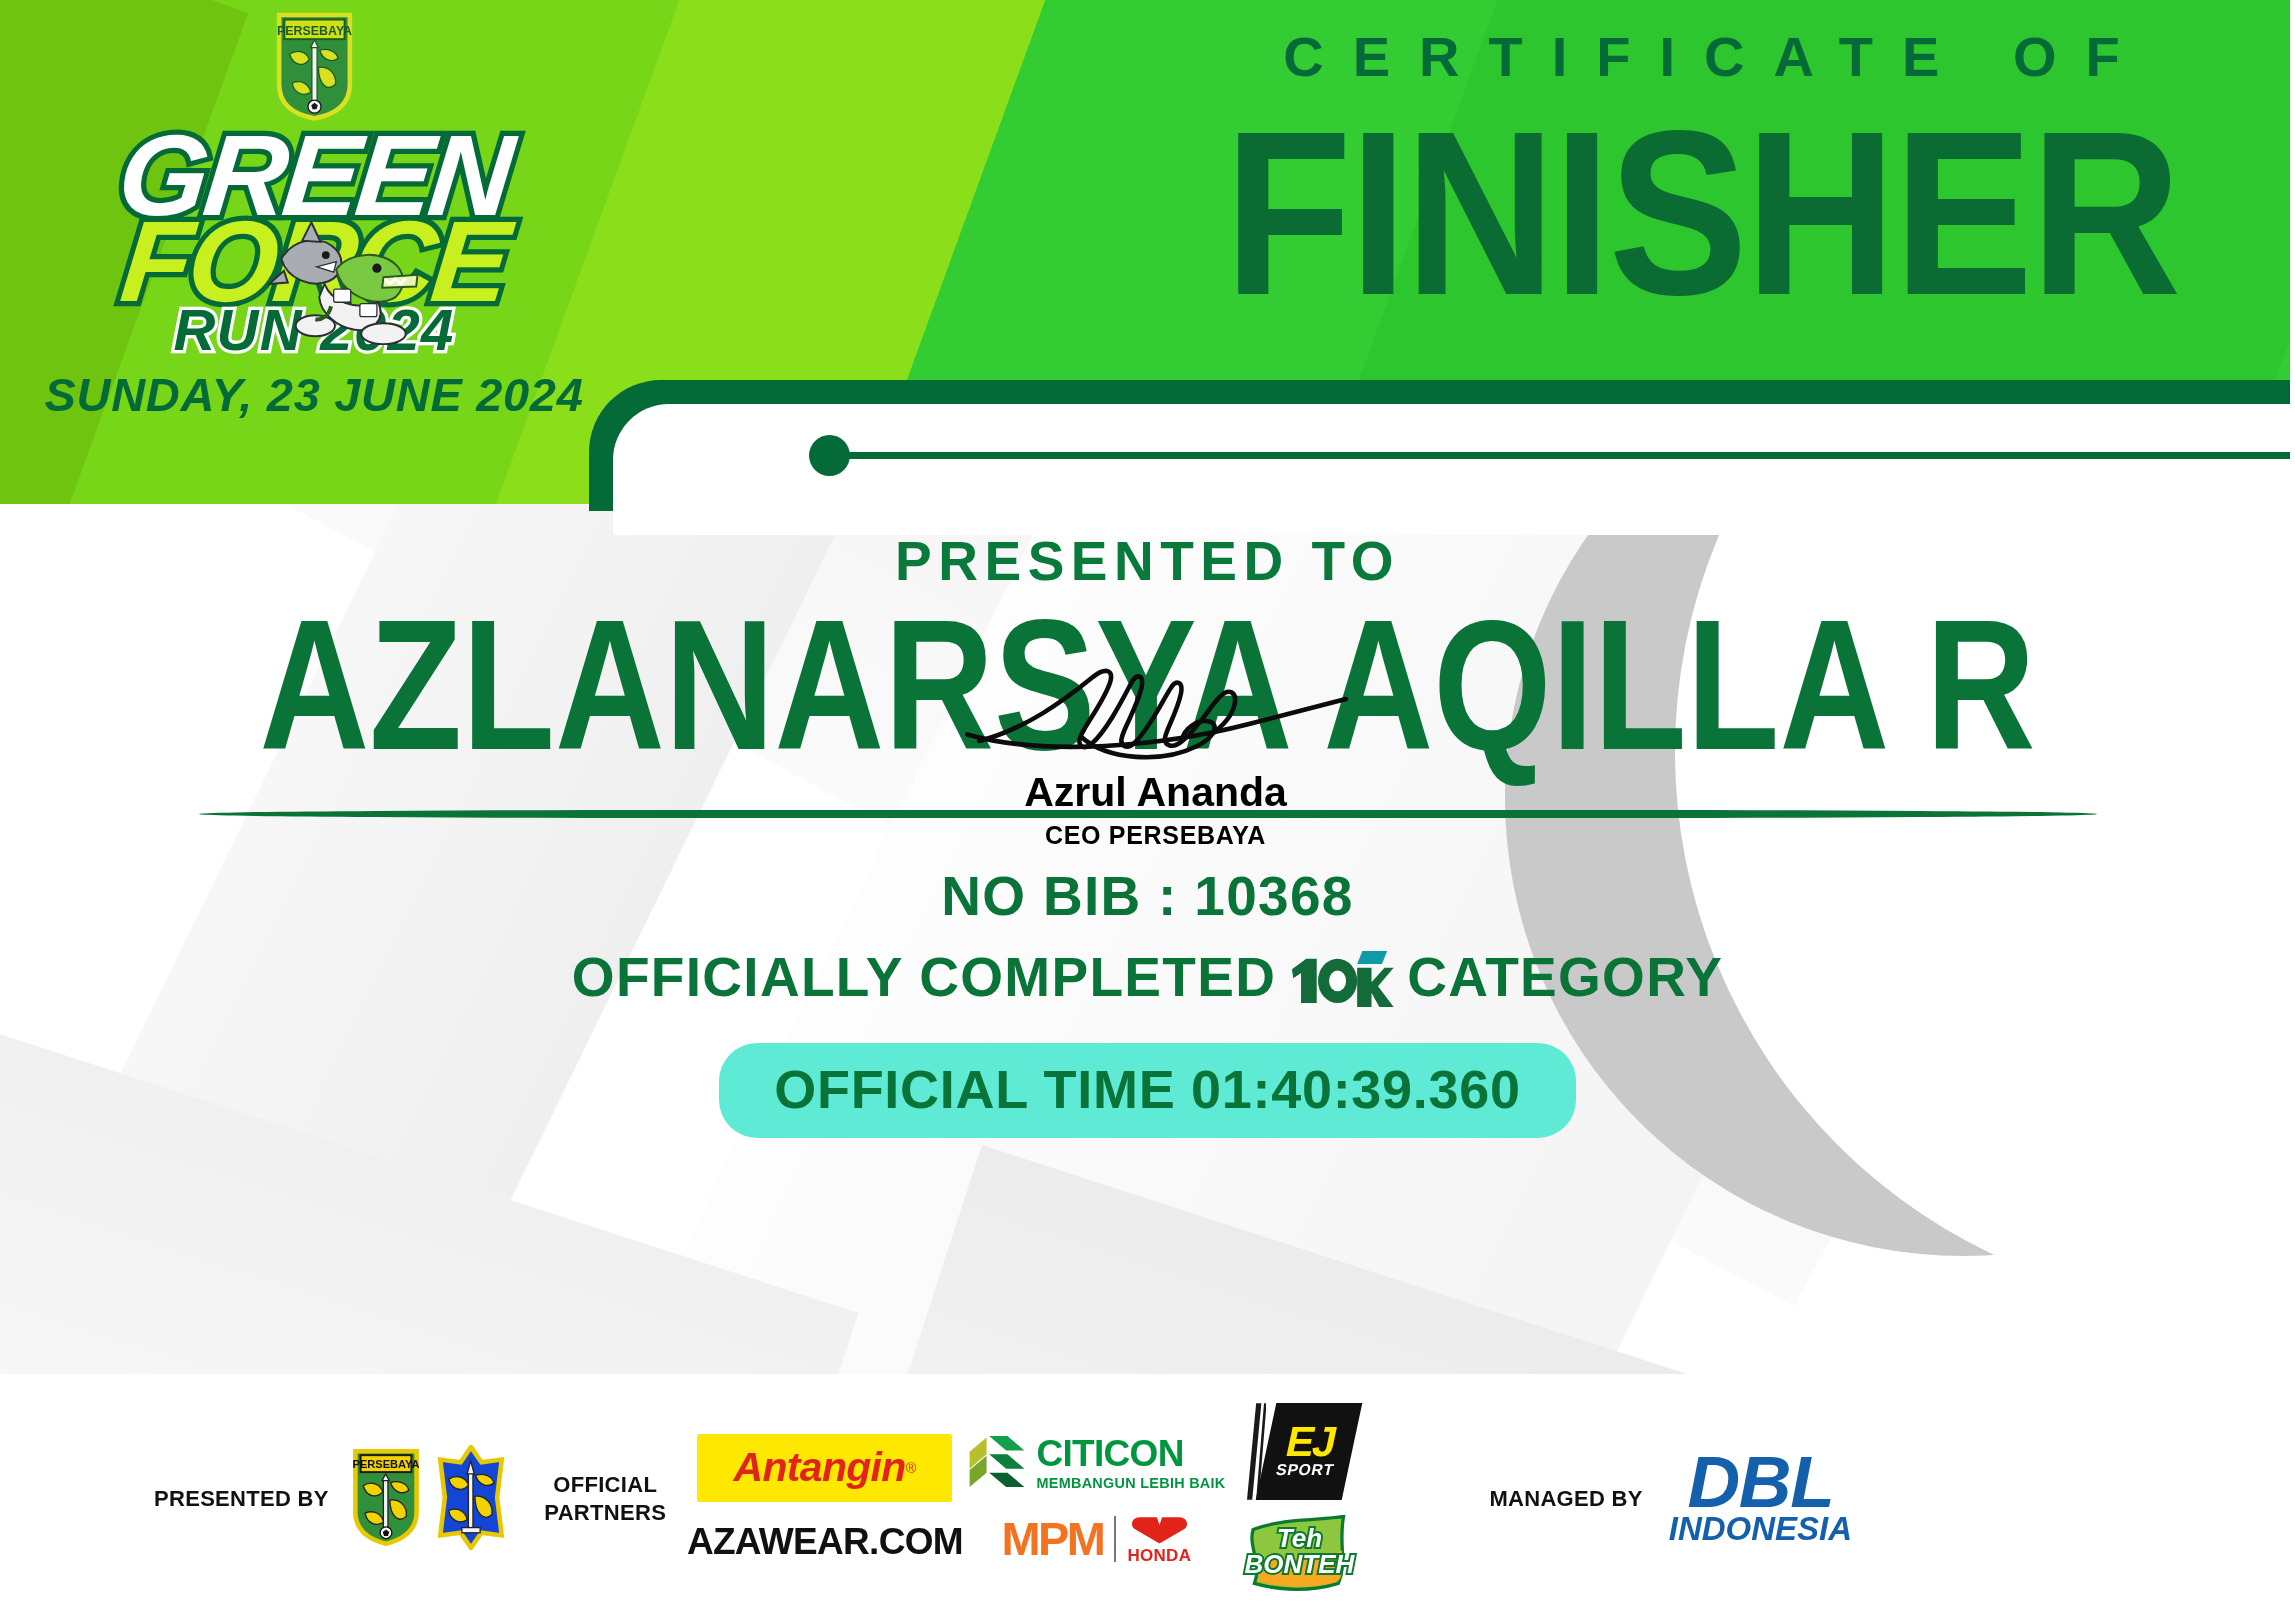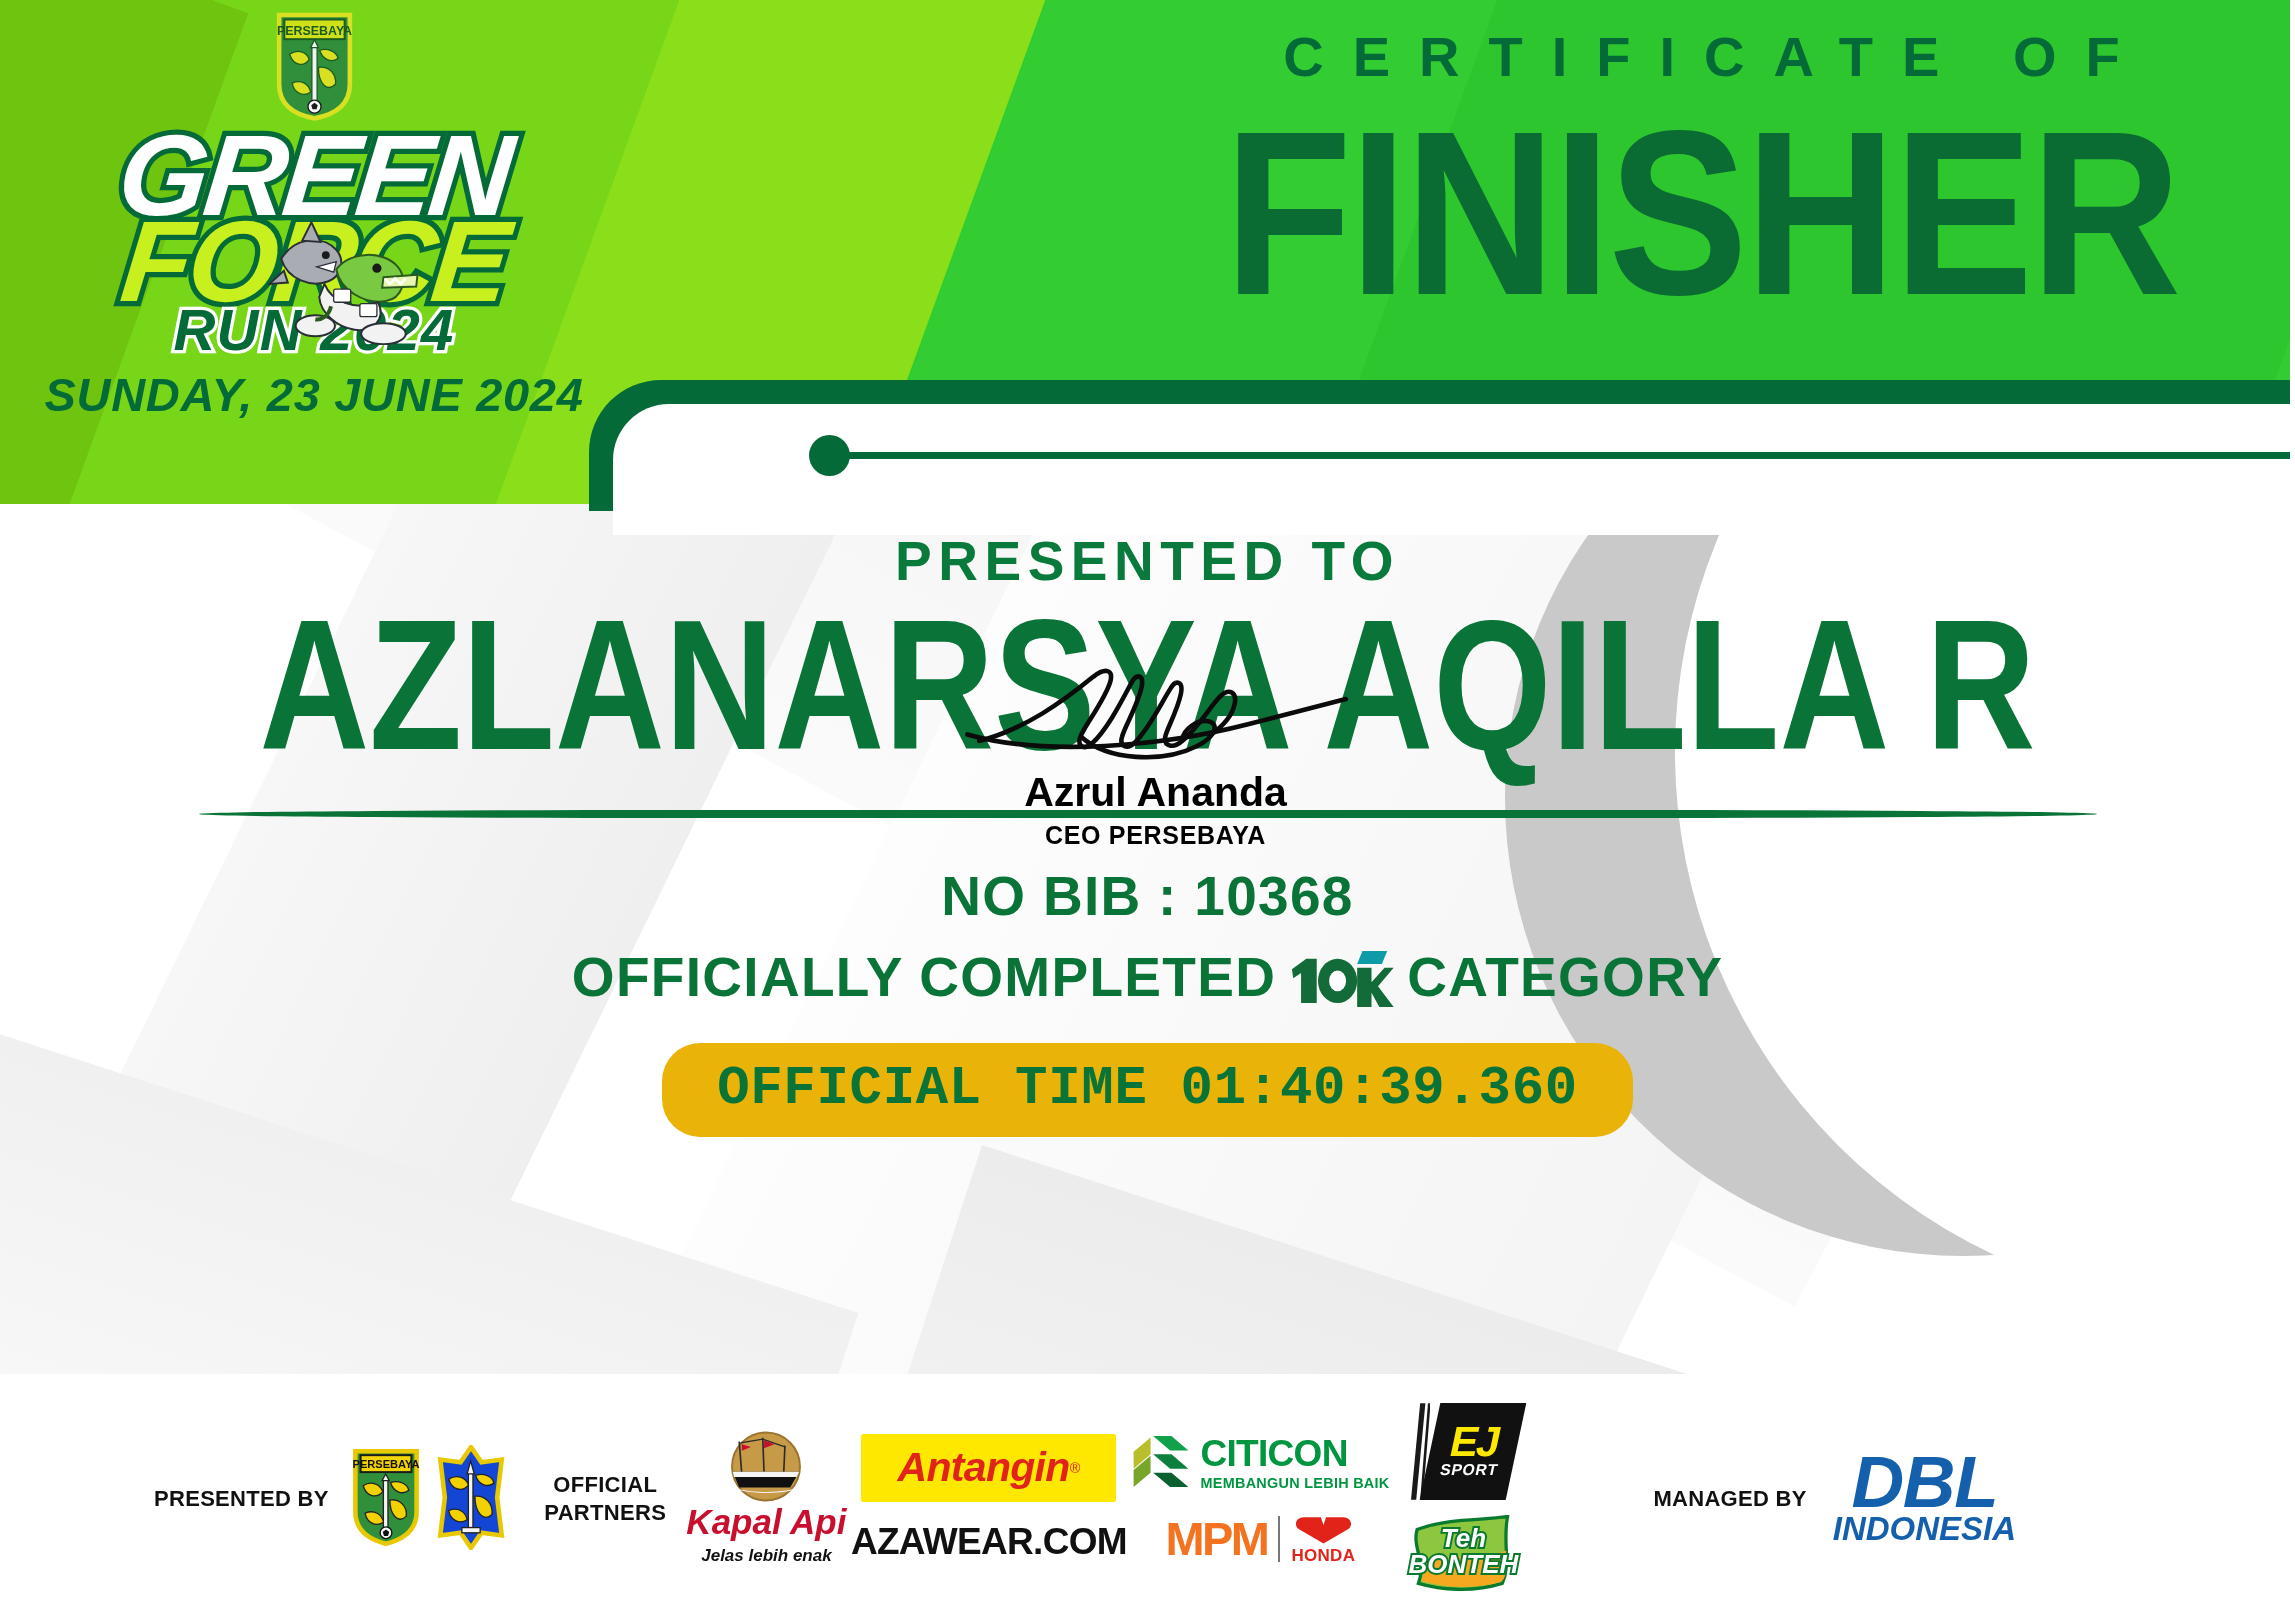--- a/index.html
+++ b/index.html
@@ -221,23 +221,22 @@
     font-size:55px;font-weight:bold;color:#0a7438;letter-spacing:1.3px;
   }
   .catline{
     margin-top:17px;
     font-size:55px;font-weight:bold;color:#0a7438;letter-spacing:1.3px;
     display:flex;align-items:center;justify-content:center;gap:13px;
   }
   .tenk{display:inline-block;position:relative;width:105px;height:60px;vertical-align:middle;}
   .pill{
     display:inline-block;margin-top:34px;
-    background:#eab308;border-radius:38px;
+    background:#5eead4;border-radius:38px;
     padding:14.4px 55px 18.3px;
-    font-family:Liberation Mono, monospace;
   }
   .pill span{
     font-size:54px;font-weight:bold;color:#0a7438;letter-spacing:0.7px;
   }
 
   
   .sig-block{
     position:absolute;left:8px;top:661px;width:2295px;text-align:center;z-index:11;
   }
   .sig-svg{display:block;margin:0 auto;}
@@ -477,35 +476,20 @@
         </svg>
       </div>
     </div>
 
     <div class="f-group" style="margin-left:39px;">
       <div class="f-label" style="margin-right:18.3px;">
         <div>OFFICIAL</div>
         <div>PARTNERS</div>
       </div>
 
-      <div class="f-stack" style="width:164px;">
-        <svg width="98" height="71" viewBox="0 0 150 108">
-          <ellipse cx="75" cy="54" rx="52" ry="52" fill="#c79a48"></ellipse>
-          <ellipse cx="75" cy="54" rx="52" ry="52" fill="none" stroke="#9a7430" stroke-width="3"></ellipse>
-          <path d="M34 16 L38 66 M70 10 L72 62 M104 22 L102 66" stroke="#2a2a2a" stroke-width="2.5" fill="none"></path>
-          <path d="M36 18 L70 12 L104 24" stroke="#2a2a2a" stroke-width="2" fill="none"></path>
-          <polygon points="38,20 52,24 38,30" fill="#c8102e"></polygon>
-          <polygon points="72,14 88,20 72,26" fill="#c8102e"></polygon>
-          <path d="M24 62 H126 L112 86 H34 Z" fill="#101010"></path>
-          <path d="M24 62 H126 L122 70 H26 Z" fill="#f4f4f4"></path>
-          <path d="M18 84 C46 96 104 96 132 84 C112 98 40 98 18 84 Z" fill="#f4f4f4"></path>
-        </svg>
-        <div class="logo-kapal-txt">Kapal Api</div>
-        <div class="logo-kapal-sub">Jelas lebih enak</div>
-      </div>
 
       <div class="f-stack" style="width:281px;gap:19.6px;">
         <div class="logo-antangin">
           <span class="t">Antangin</span>
             <span class="r">®</span>
         </div>
         <div class="logo-azawear">AZAWEAR.COM</div>
       </div>
 
       <div class="f-stack" style="width:262px;gap:17px;">

